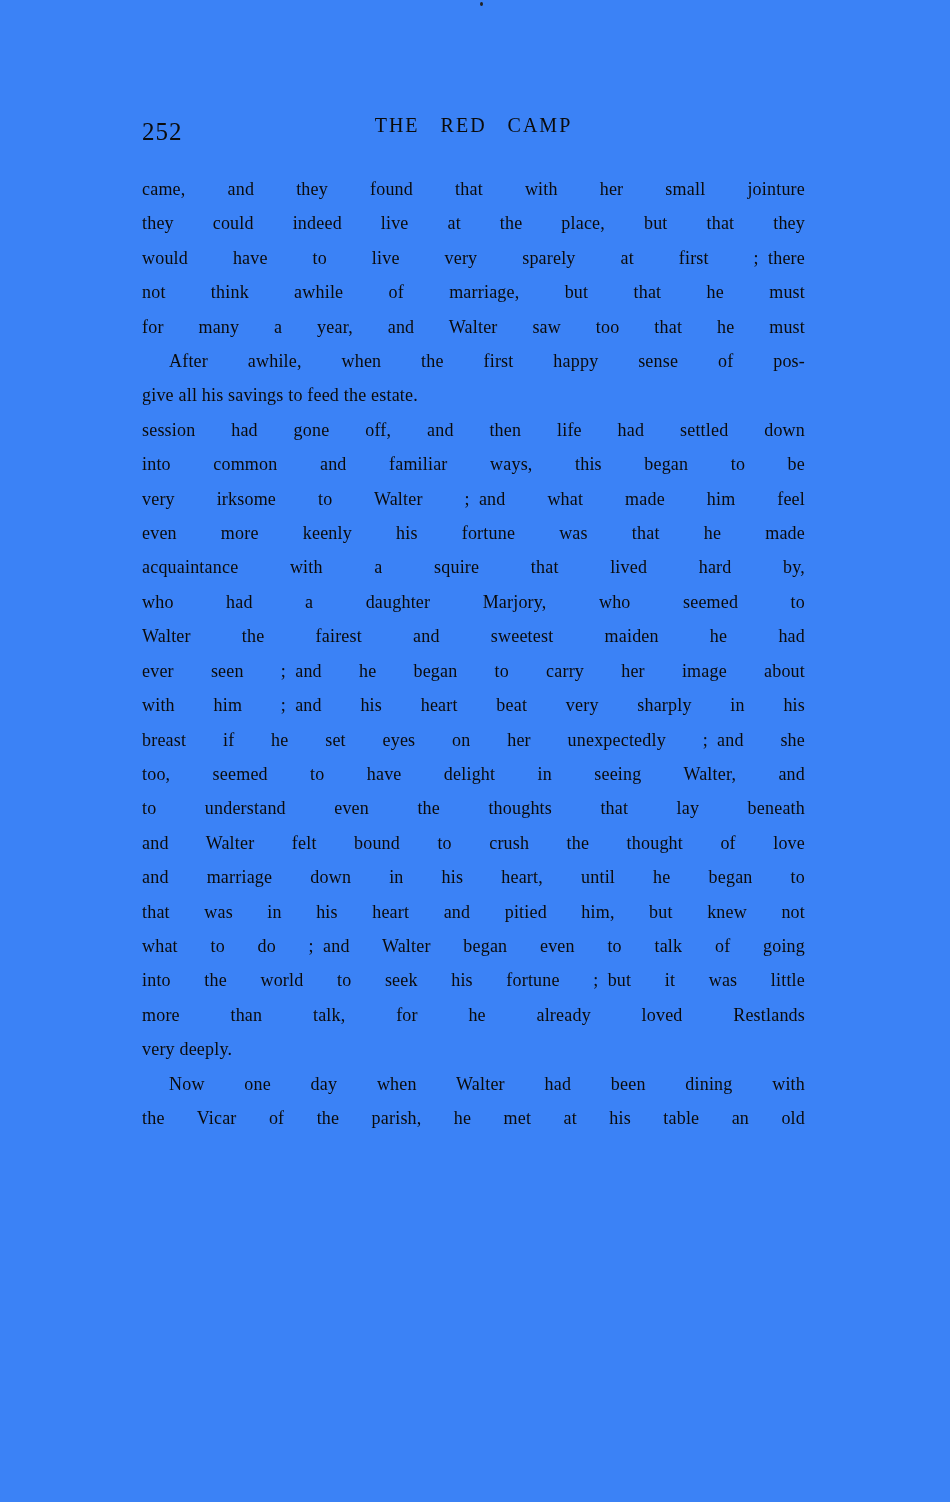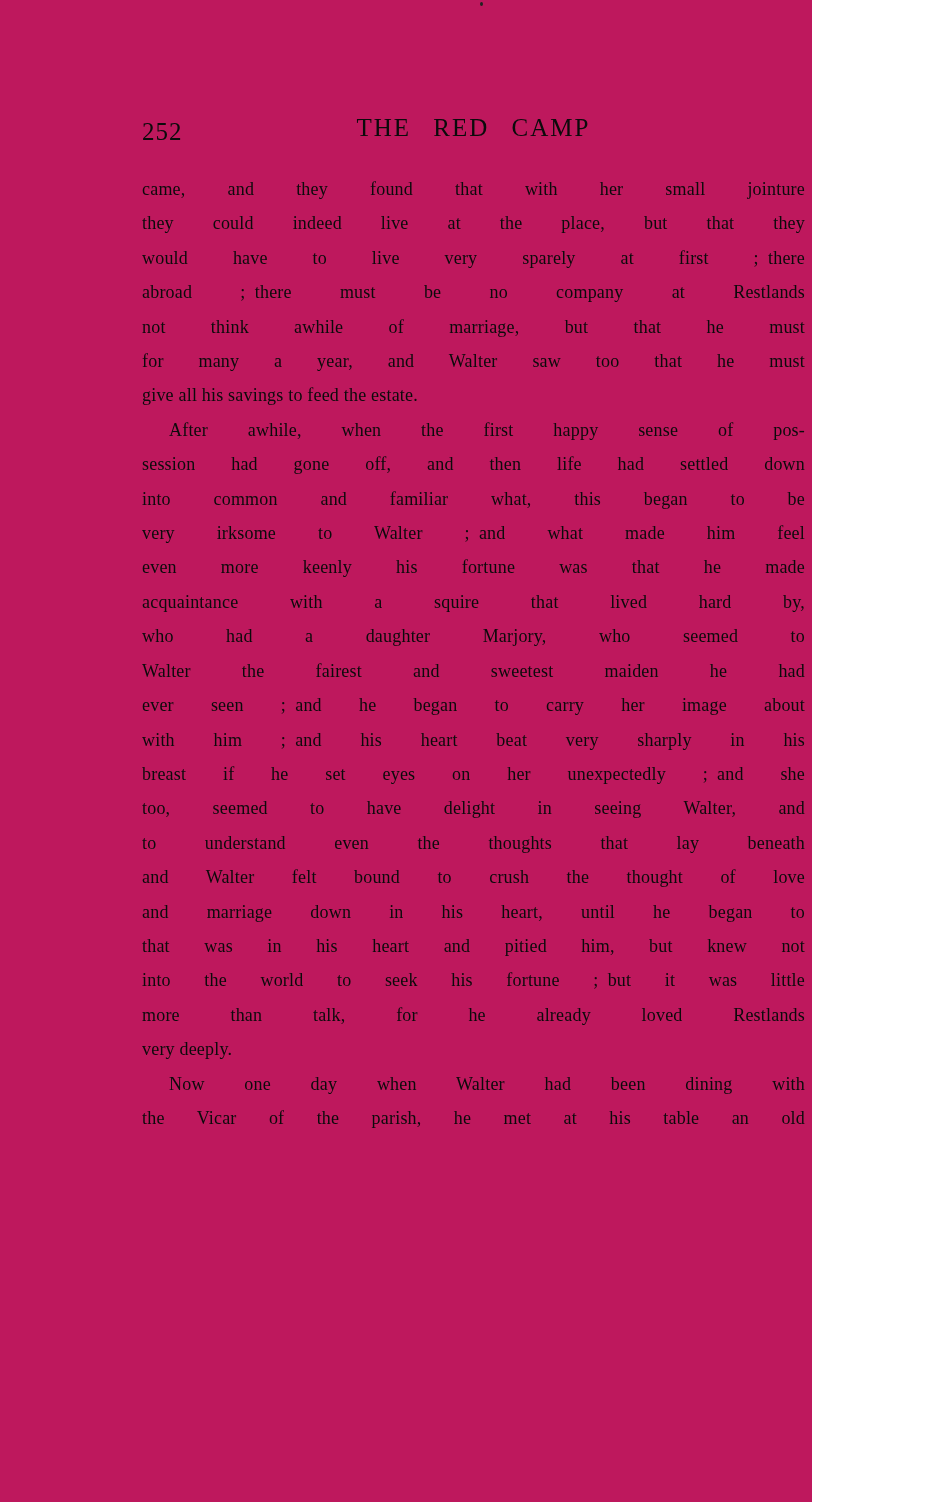--- a/index.html
+++ b/index.html
@@ -2,23 +2,23 @@
 <html><head>
 <meta charset="utf-8">
 <style>
   html, body {
     margin: 0;
     padding: 0;
     background: #ffffff;
   }
   .page {
     position: relative;
-    width: 812px;
+    width: 950px;
     height: 1502px;
-    background: #be185d;
+    background: #3b82f6;
     overflow: hidden;
     font-family: "Liberation Serif", serif;
     color: #0b0b0b;
   }
   .speck {
     position: absolute;
     left: 480px;
     top: 2px;
     width: 3px;
     height: 4px;
@@ -38,21 +38,21 @@
     top: 4px;
     font-size: 25px;
     letter-spacing: 1px;
   }
   .running-title {
     position: absolute;
     left: 0;
     right: 0;
     top: 0;
     text-align: center;
-    font-size: 25px;
+    font-size: 20px;
     letter-spacing: 2px;
     word-spacing: 14px;
   }
   .body-text {
     position: absolute;
     left: 142px;
     top: 172px;
     width: 663px;
     font-size: 18px;
     line-height: 34.4px;
@@ -76,39 +76,39 @@
 <div class="page">
   <div class="speck"></div>
   <div class="header">
     <span class="page-number">252</span>
     <div class="running-title">THE RED CAMP</div>
   </div>
   <div class="body-text">
       <div class="line">came, and they found that with her small jointure</div>
       <div class="line">they could indeed live at the place, but that they</div>
       <div class="line">would have to live very sparely at first ; there</div>
-      <div class="line">abroad ; there must be no company at Restlands</div>
       <div class="line">not think awhile of marriage, but that he must</div>
       <div class="line">for many a year, and Walter saw too that he must</div>
+      <div class="line indent">After awhile, when the first happy sense of pos-</div>
       <div class="line flush">give all his savings to feed the estate.</div>
-      <div class="line indent">After awhile, when the first happy sense of pos-</div>
       <div class="line">session had gone off, and then life had settled down</div>
-      <div class="line">into common and familiar what, this began to be</div>
+      <div class="line">into common and familiar ways, this began to be</div>
       <div class="line">very irksome to Walter ; and what made him feel</div>
       <div class="line">even more keenly his fortune was that he made</div>
       <div class="line">acquaintance with a squire that lived hard by,</div>
       <div class="line">who had a daughter Marjory, who seemed to</div>
       <div class="line">Walter the fairest and sweetest maiden he had</div>
       <div class="line">ever seen ; and he began to carry her image about</div>
       <div class="line">with him ; and his heart beat very sharply in his</div>
       <div class="line">breast if he set eyes on her unexpectedly ; and she</div>
       <div class="line">too, seemed to have delight in seeing Walter, and</div>
       <div class="line">to understand even the thoughts that lay beneath</div>
       <div class="line">and Walter felt bound to crush the thought of love</div>
       <div class="line">and marriage down in his heart, until he began to</div>
       <div class="line">that was in his heart and pitied him, but knew not</div>
+      <div class="line">what to do ; and Walter began even to talk of going</div>
       <div class="line">into the world to seek his fortune ; but it was little</div>
       <div class="line">more than talk, for he already loved Restlands</div>
       <div class="line flush">very deeply.</div>
       <div class="line indent">Now one day when Walter had been dining with</div>
       <div class="line">the Vicar of the parish, he met at his table an old</div>
     </div>
 </div>
 
 </body></html>

